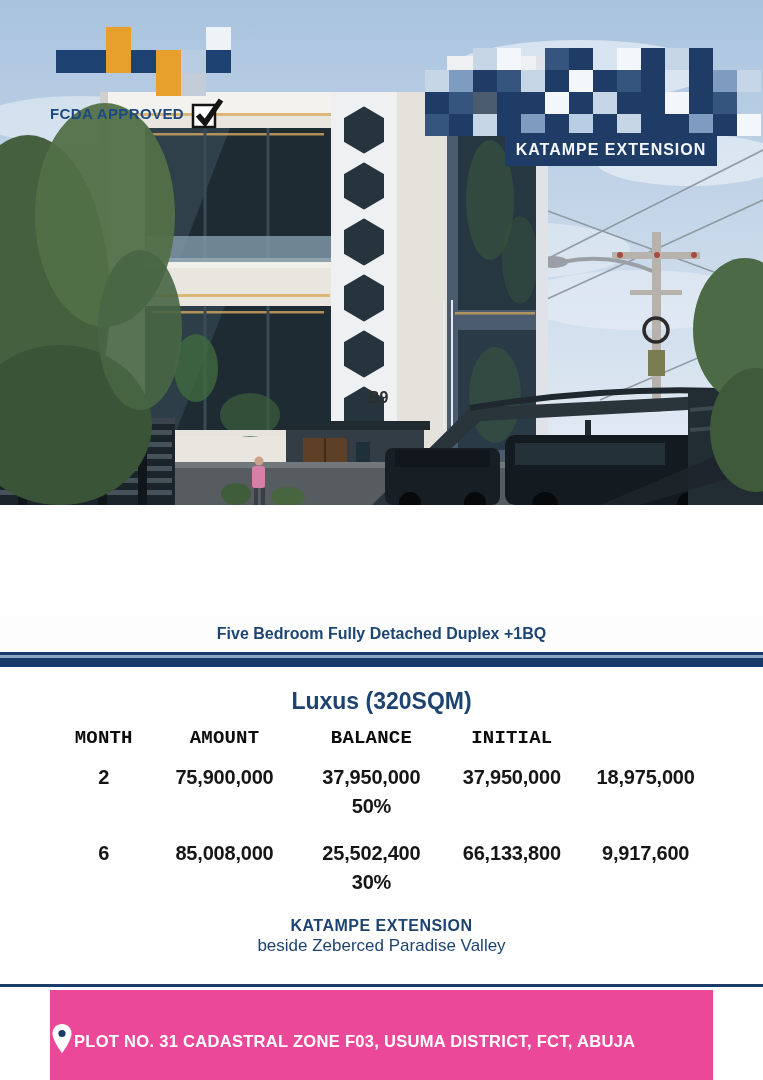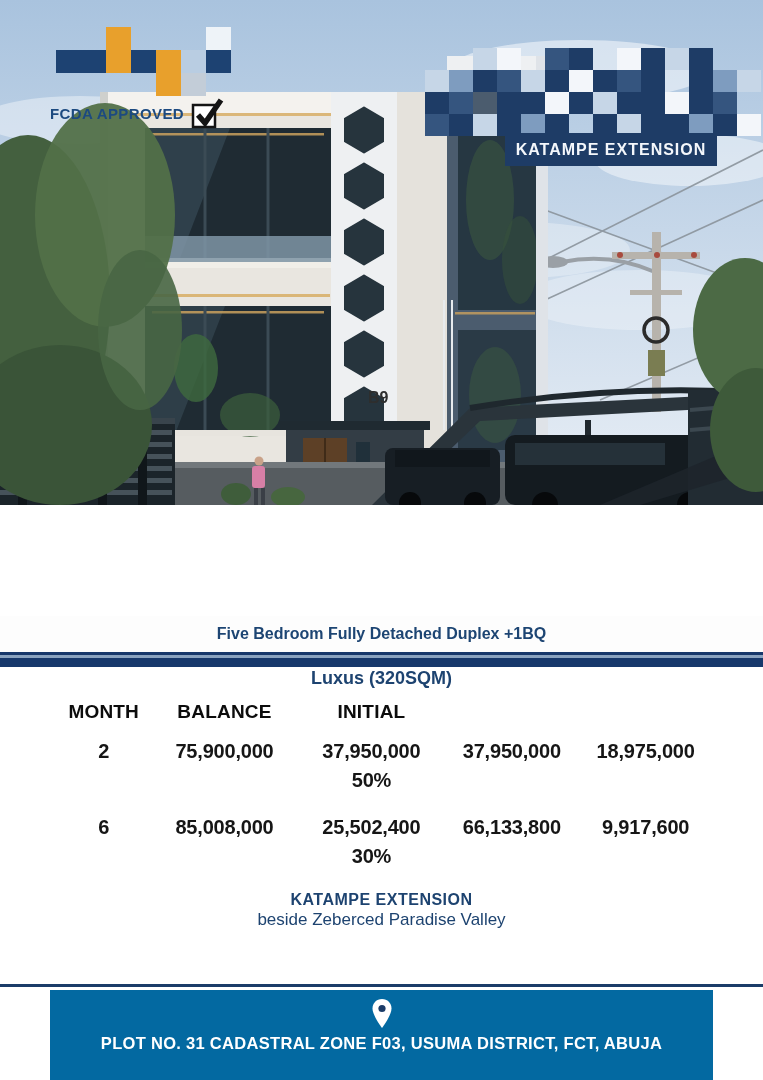--- a/index.html
+++ b/index.html
@@ -33,37 +33,37 @@
   
   .subtitle-band{position:absolute;left:0;top:616px;width:763px;height:36px;background:#fdfdfd;
     display:flex;align-items:center;justify-content:center;}
   .subtitle-band span{color:#1d4573;font-size:16px;font-weight:bold;}
   .stripe{position:absolute;left:0;top:652px;width:763px;height:15px;}
   .stripe .s1{height:3px;background:#17386b;}
   .stripe .s2{height:3px;background:#8aa3c0;}
   .stripe .s3{height:9px;background:#17386b;}
   
   .content{position:absolute;left:0;top:667px;width:763px;height:317px;background:#ffffff;text-align:center;}
-  .plot-type{margin-top:1px;color:#1d4370;font-size:18px;font-weight:bold;}
+  .plot-type{margin-top:21px;color:#1d4370;font-size:23px;font-weight:bold;}
   .pp-pill{display:inline-block;margin-top:9px;background:#f0a12d;color:#ffffff;
     font-size:16px;font-weight:bold;letter-spacing:1.2px;padding:7px 28px;border-radius:17px;}
   .ptable{margin:12px 52px 0 58px;}
   .trow{display:grid;grid-template-columns:14% 23% 22% 21% 20%;align-items:start;}
   .hdr{font-size:19px;font-weight:bold;color:#0c0c0c;letter-spacing:.2px;}
   .hdr-wrap{display:inline-block;max-width:88px;text-align:left;line-height:1.35;}
-  .thead{margin-bottom:16px;}
+  .thead{margin-bottom:16px;font-family:Liberation Mono, monospace;}
   .vrow{margin-bottom:22px;}
   .val,.pct{font-size:20px;font-weight:bold;color:#161616;letter-spacing:-.2px;line-height:1.25;}
   .pct{margin-top:4px;}
   .loc-area{margin-top:0px;color:#1d4370;font-size:16px;font-weight:bold;letter-spacing:.5px;}
   .loc-landmark{margin-top:1px;color:#1d4370;font-size:17px;}
   
   .rule{position:absolute;left:0;top:984px;width:763px;height:3px;background:#1b3c68;}
-  .address-bar{position:absolute;left:50px;right:50px;top:990px;bottom:0;background:#0369a1;
-    display:flex;flex-direction:column;align-items:center;justify-content:flex-start;padding-top:8px;}
+  .address-bar{position:absolute;left:50px;right:50px;top:990px;bottom:0;background:#ec4899;
+    display:flex;flex-direction:row;align-items:center;justify-content:flex-start;padding-top:8px;}
   .address-text{margin-top:4px;color:#ffffff;font-size:16.5px;font-weight:bold;letter-spacing:.3px;text-align:center;}
 </style>
 </head>
 <body>
 
 <div class="poster">
 
   <div class="photo">
     <svg width="763" height="505" viewBox="0 0 763 505">
       <defs>
@@ -338,20 +338,21 @@
       <div class="s2"></div>
       <div class="s3"></div>
   </div>
 
   <div class="content">
     <div class="plot-type">Luxus (320SQM)</div>
 
     <div class="ptable">
       <div class="trow thead">
         <div class="hdr">MONTH</div>
+        <div class="hdr">AMOUNT</div>
         <div class="hdr">BALANCE</div>
         <div class="hdr">INITIAL</div>
       </div>
 
       <div class="trow vrow">
         <div class="val">2</div>
         <div class="val">75,900,000</div>
         <div>
           <div class="val">37,950,000</div>
           <div class="pct">50%</div>

